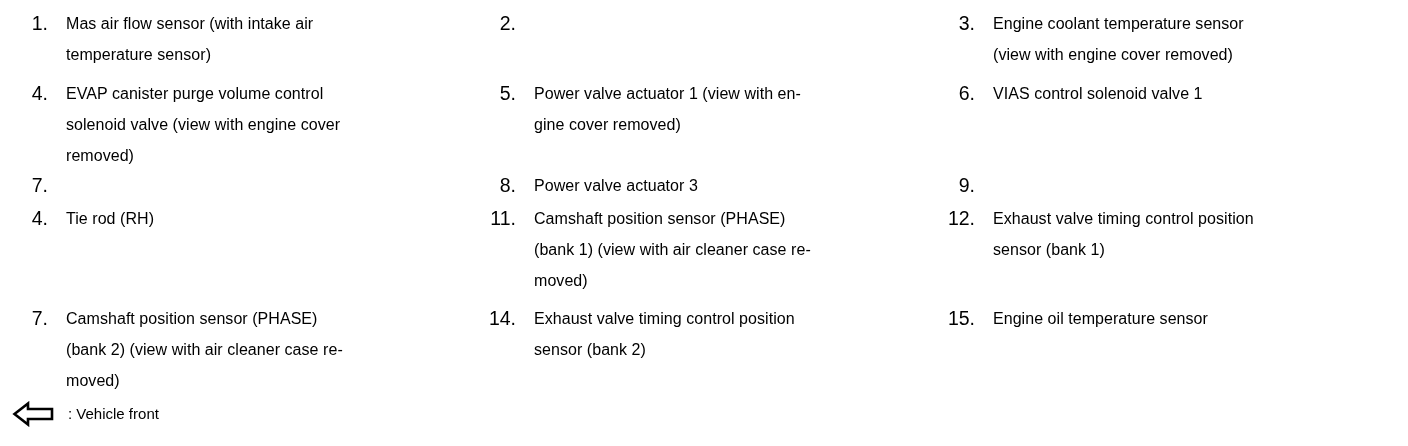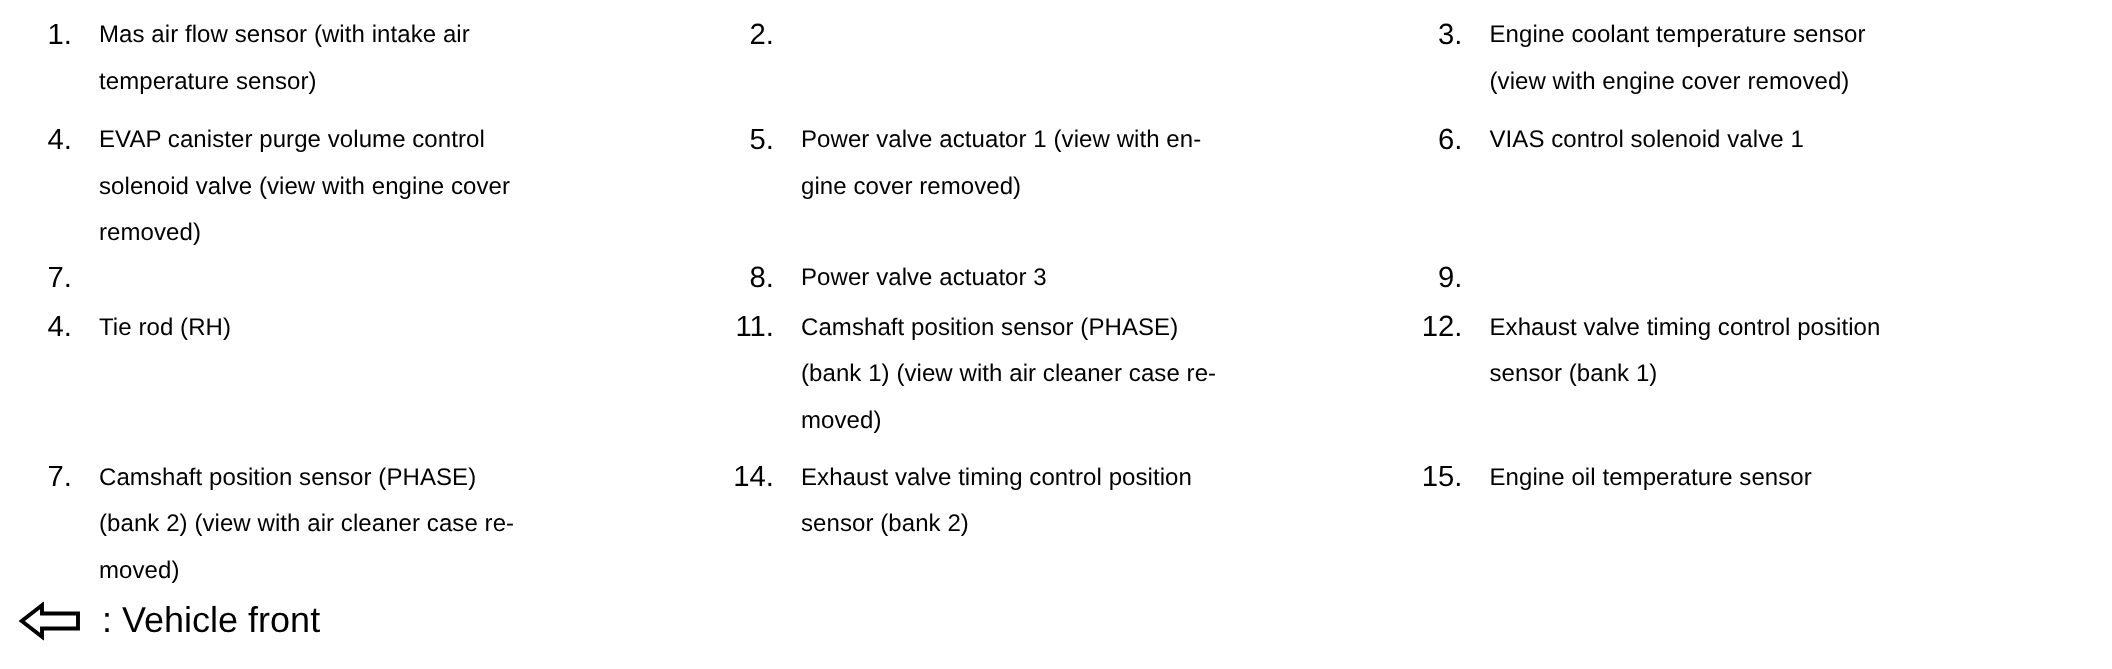--- a/index.html
+++ b/index.html
@@ -68,21 +68,21 @@
     align-items: center;
     height: 32px;
   }
   .arrow-icon {
     width: 44px;
     height: 26px;
     display: block;
     flex: 0 0 auto;
   }
   .front-legend-label {
-    font-size: 24px;
+    font-size: 15px;
     line-height: 26px;
     margin-left: 12px;
     white-space: pre;
   }
 </style>
 </head>
 <body>
 
 <div id="page">
 

